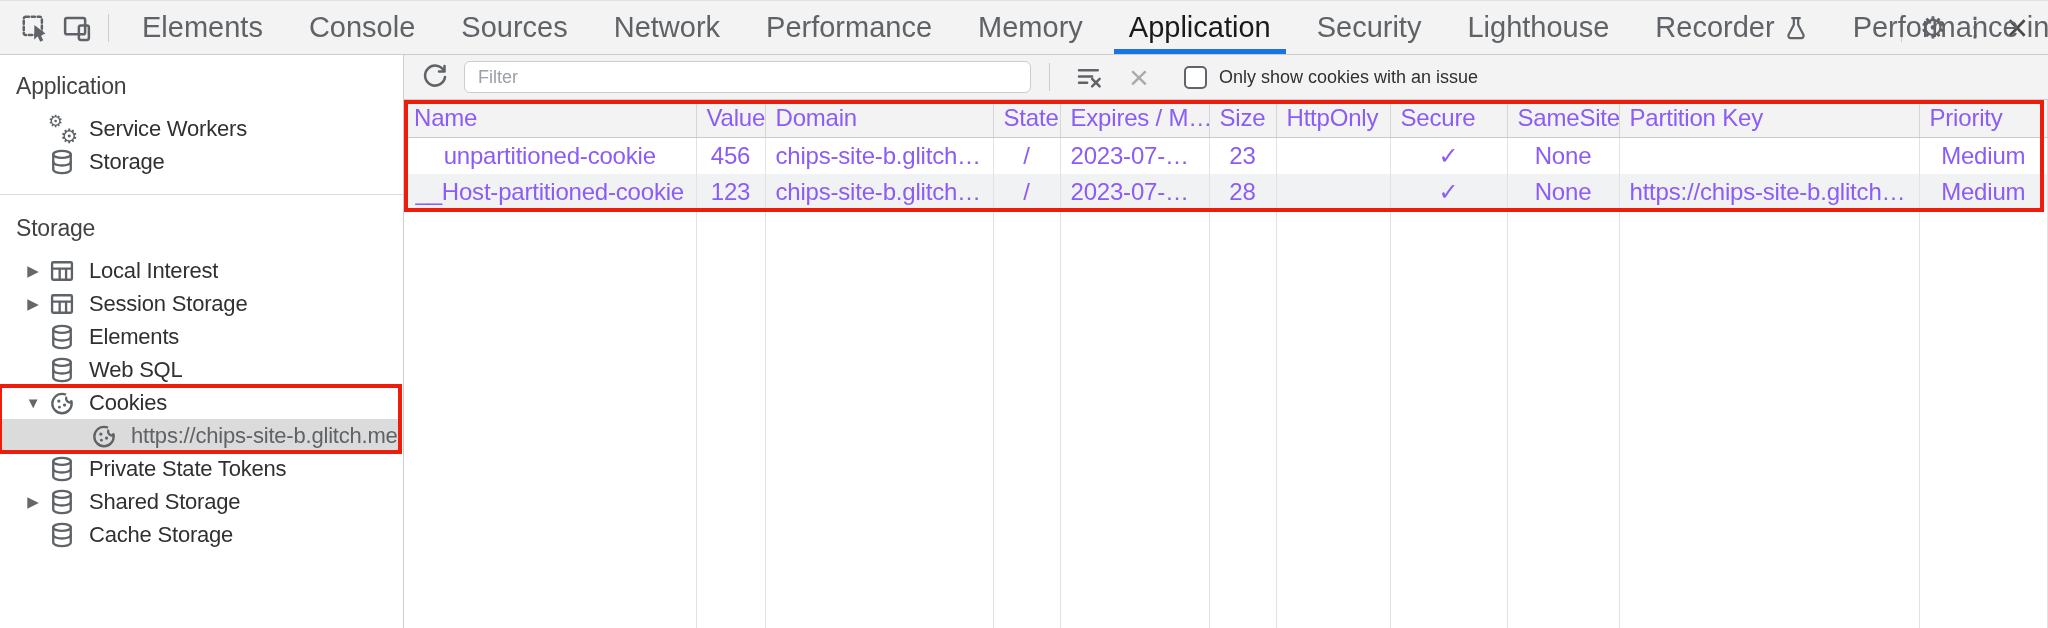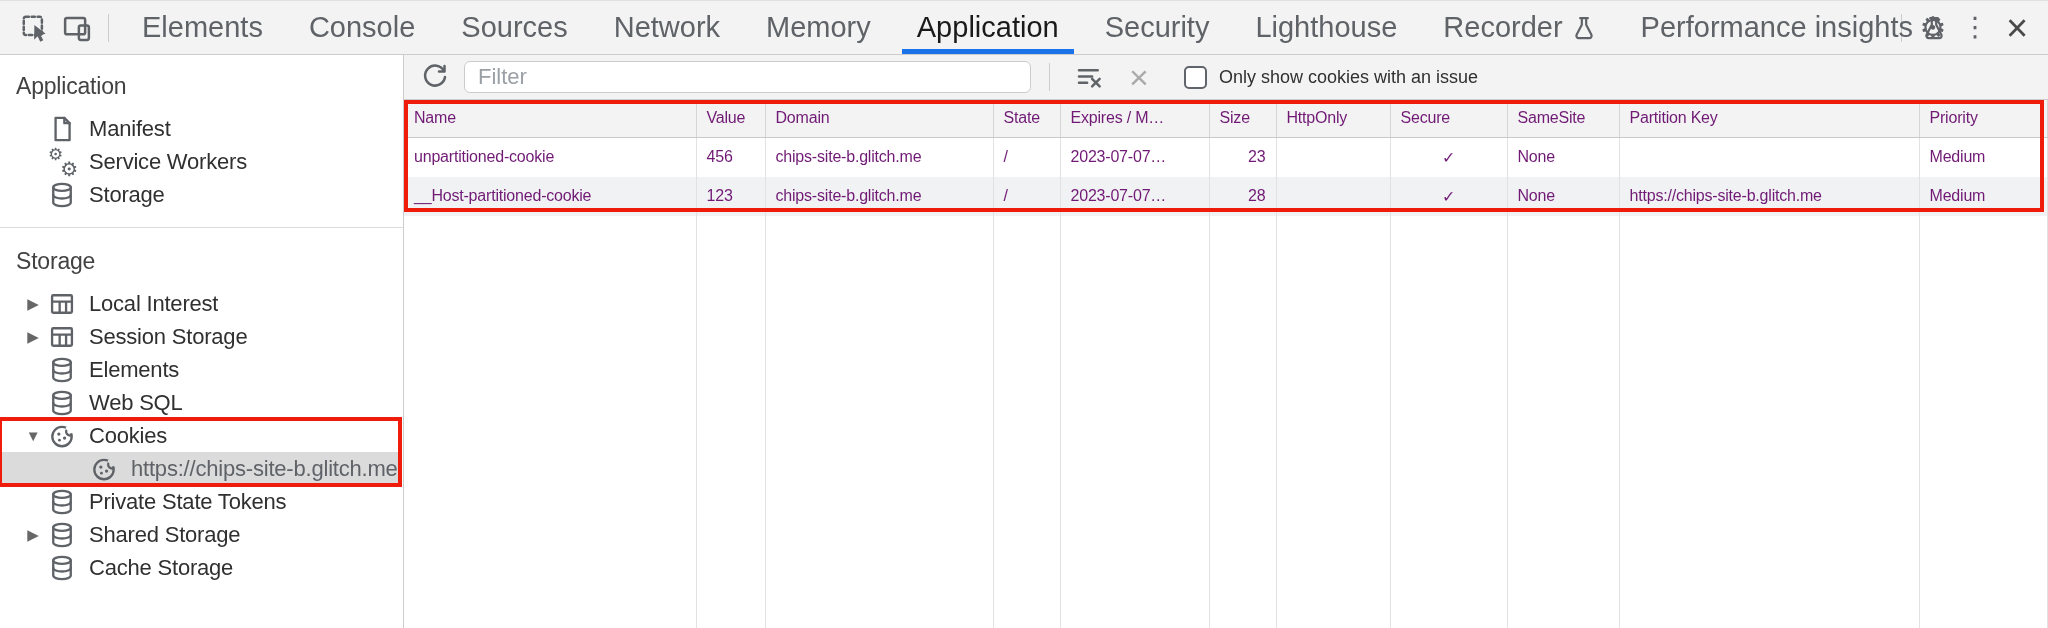--- a/index.html
+++ b/index.html
@@ -43,31 +43,31 @@
 
   svg.ic { display:block; }
   .stro { fill:none; stroke:#5f6368; stroke-width:2; stroke-linecap:round; stroke-linejoin:round; }
   .fil  { fill:#5f6368; stroke:none; }
   .bite { fill:#ffffff; }
   .tree-row.selected .bite { fill:#dbdbdb; }
 
   
   .content { flex:1; display:flex; flex-direction:column; min-width:0; }
   .toolbar { height:45px; flex:none; background:#f3f3f3; border-bottom:1px solid #ccc; display:flex; align-items:center; padding:0 10px; gap:8px; }
-  .filter-input { width:567px; height:32px; font-family:"Liberation Sans",sans-serif; font-size:22px; padding:0 13px; border:1px solid #ccc; border-radius:6px; color:#303030; background:#fff; outline:none; }
+  .filter-input { width:567px; height:32px; font-family:"Liberation Sans",sans-serif; font-size:18px; padding:0 13px; border:1px solid #ccc; border-radius:6px; color:#303030; background:#fff; outline:none; }
   .filter-input::placeholder { color:#9aa0a6; }
   .x-disabled { font-size:34px; color:#aaaaaa; line-height:1; }
   .checkbox { width:23px; height:23px; appearance:none; border:2px solid #60656b; border-radius:5px; background:#fff; margin:0 4px 0 16px; flex:none; }
   .check-label { font-size:18px; color:#303030; white-space:nowrap; }
 
   
   .grid-area { position:relative; flex:1; min-height:0; overflow:hidden; background:#fff; }
-  table.grid { border-collapse:collapse; table-layout:fixed; width:100%; height:100%; font-size:16px; letter-spacing:-0.2px; color:#701a75; }
+  table.grid { border-collapse:collapse; table-layout:fixed; width:100%; height:100%; font-size:24px; letter-spacing:-0.2px; color:#8b5cf6; }
   table.grid th { height:37px; background:#f3f3f3; border-right:1px solid #d6d6d6; border-bottom:1px solid #c9c9c9; font-weight:normal; text-align:left; padding:0 10px; white-space:nowrap; overflow:hidden; }
-  table.grid td { border-right:1px solid #e2e2e2; padding:10px 10px; white-space:nowrap; overflow:hidden; text-overflow:ellipsis; }
+  table.grid td { border-right:1px solid #e2e2e2; padding:4px 10px; white-space:nowrap; overflow:hidden; text-overflow:ellipsis;text-align:center; }
   tr.data { height:36px; }
   tr.data.odd { background:#f1f2f3;margin-top:16px; }
   td.name-cell { padding-left:44px; }
   td.num { text-align:right; }
   td.center { text-align:center; }
   tr.filler { height:auto; }
   tr.filler td { background:#fff; }
   .red-overlay { position:absolute; left:0; top:0; right:4px; height:112px; border:4px solid #ef1c0c; pointer-events:none; }
 </style>
 </head>
@@ -99,20 +99,23 @@
       <div class="tab">
           <span>Console</span>
         </div>
       <div class="tab">
           <span>Sources</span>
         </div>
       <div class="tab">
           <span>Network</span>
         </div>
       <div class="tab">
+          <span>Performance</span>
+        </div>
+      <div class="tab">
           <span>Memory</span>
         </div>
       <div class="tab selected">
           <span>Application</span>
         </div>
       <div class="tab">
           <span>Security</span>
         </div>
       <div class="tab">
           <span>Lighthouse</span>
@@ -143,30 +146,20 @@
           <span class="glyph close">×</span>
         </div>
     </div>
   </div>
 
   <div class="dt-body">
 
     <aside class="sidebar">
       <div class="section-title">Application</div>
 
-      <div class="tree-row">
-        <span class="tw"></span>
-        <span class="tree-icon">
-          <svg class="ic" width="28" height="28" viewBox="0 0 24 24">
-              <path class="stro" d="M6.5 2.5 h7.5 l4.5 4.5 v14.5 h-12 z"></path>
-              <path class="stro" d="M14 2.5 v4.5 h4.5"></path>
-            </svg>
-        </span>
-        <span class="tree-label">Manifest</span>
-      </div>
 
       <div class="tree-row">
         <span class="tw"></span>
         <span class="tree-icon sw-icon">
             <span class="g1">⚙</span>
             <span class="g2">⚙</span>
           </span>
         <span class="tree-label">Service Workers</span>
       </div>
 

